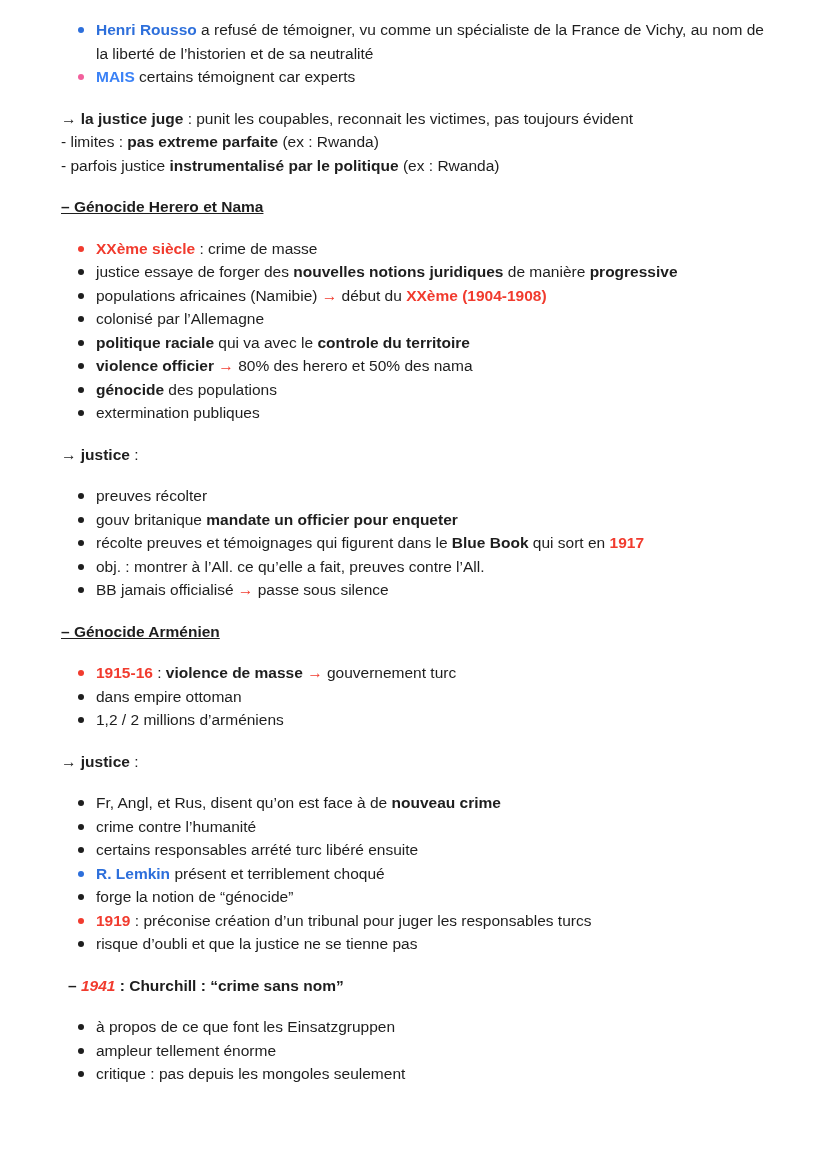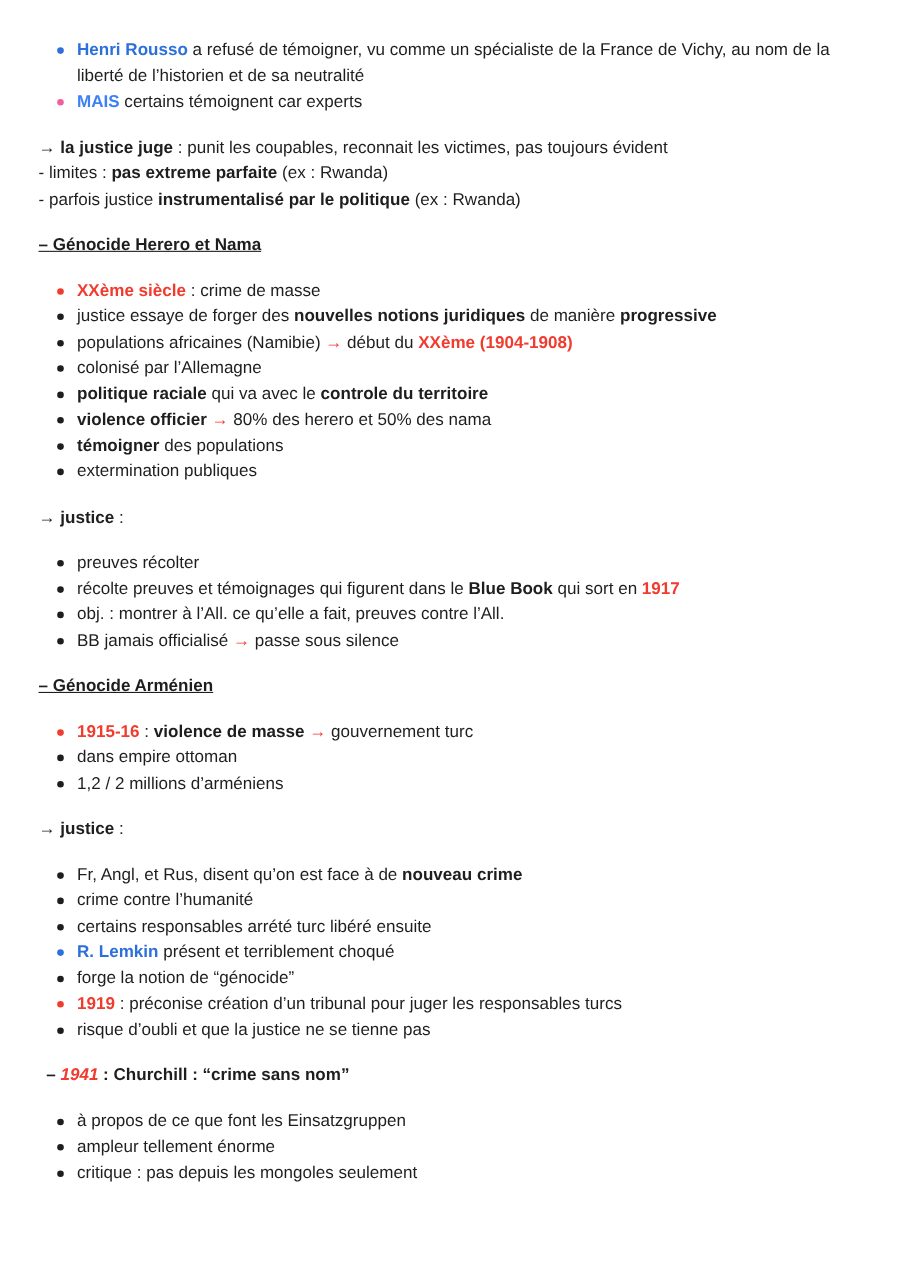--- a/index.html
+++ b/index.html
@@ -6,21 +6,21 @@
   html, body { margin: 0; padding: 0; background: #ffffff; }
   body {
     width: 828px;
     min-height: 1170px;
     font-family: "Liberation Sans", sans-serif;
     font-size: 15.5px;
     line-height: 23.5px;
     color: #1e1e1e;
     -webkit-font-smoothing: antialiased;
   }
-  .page { padding: 34px 58px 40px 35px; }
+  .page { padding: 18px 58px 40px 35px; margin-left: 26px; }
   .block { margin-bottom: 18px; }
   .block:last-child { margin-bottom: 0; }
   .seg.b { font-weight: 700; }
   .seg.u { text-decoration: underline; }
   .list { padding-left: 17px; }
   .list-item { display: flex; align-items: flex-start; }
   .bullet {
     width: 6px; height: 6px; border-radius: 50%;
     flex: 0 0 6px;
     margin-top: 9px;
@@ -72,34 +72,38 @@
         <div class="list-item">
           <span class="bullet"></span>
           <span class="li-text"><span class="seg b">politique raciale</span><span class="seg"> qui va avec le </span><span class="seg b">controle du territoire</span></span>
         </div>
         <div class="list-item">
           <span class="bullet"></span>
           <span class="li-text"><span class="seg b">violence officier</span><span class="seg"> </span><span class="seg" style="color: rgb(241, 59, 46);">→</span><span class="seg"> 80% des herero et 50% des nama</span></span>
         </div>
         <div class="list-item">
           <span class="bullet"></span>
-          <span class="li-text"><span class="seg b">témoigner</span><span class="seg"> des populations</span></span>
+          <span class="li-text"><span class="seg b">génocide</span><span class="seg"> des populations</span></span>
         </div>
         <div class="list-item">
           <span class="bullet"></span>
           <span class="li-text"><span class="seg">extermination publiques</span></span>
         </div>
       </div>
       <div class="block para">
         <div class="line"><span class="seg">→ </span><span class="seg b">justice</span><span class="seg"> :</span></div>
       </div>
       <div class="block list">
         <div class="list-item">
           <span class="bullet"></span>
           <span class="li-text"><span class="seg">preuves récolter</span></span>
+        </div>
+        <div class="list-item">
+          <span class="bullet"></span>
+          <span class="li-text"><span class="seg">gouv britanique </span><span class="seg b">mandate un officier pour enqueter</span></span>
         </div>
         <div class="list-item">
           <span class="bullet"></span>
           <span class="li-text"><span class="seg">récolte preuves et témoignages qui figurent dans le </span><span class="seg b">Blue Book</span><span class="seg"> qui sort en </span><span class="seg b" style="color: rgb(241, 59, 46);">1917</span></span>
         </div>
         <div class="list-item">
           <span class="bullet"></span>
           <span class="li-text"><span class="seg">obj. : montrer à l’All. ce qu’elle a fait, preuves contre l’All.</span></span>
         </div>
         <div class="list-item">

